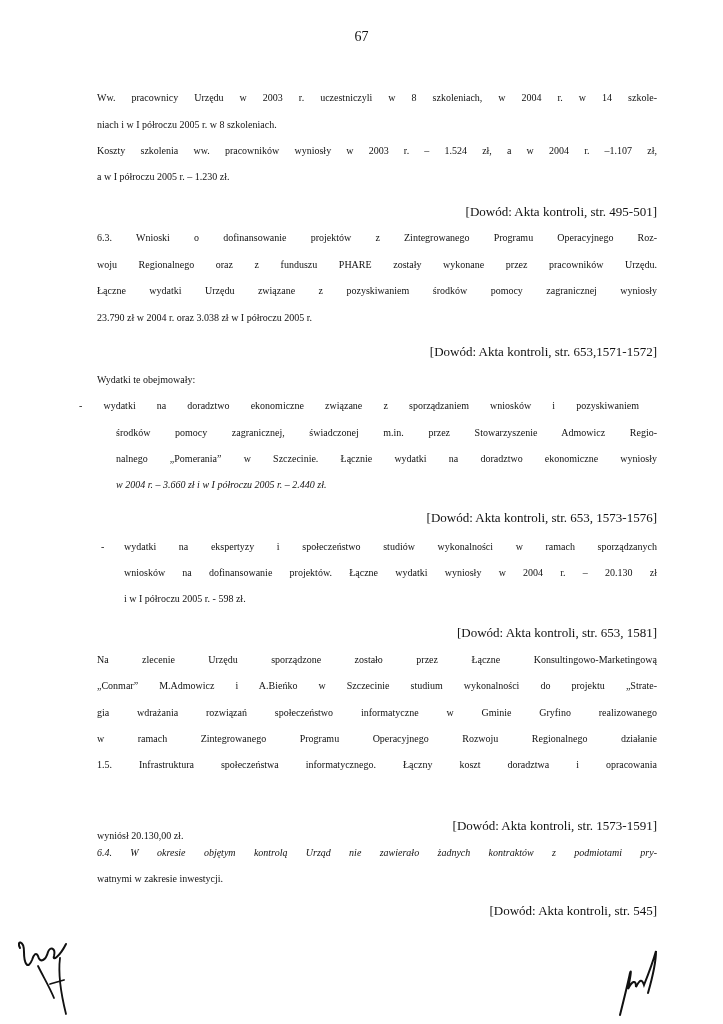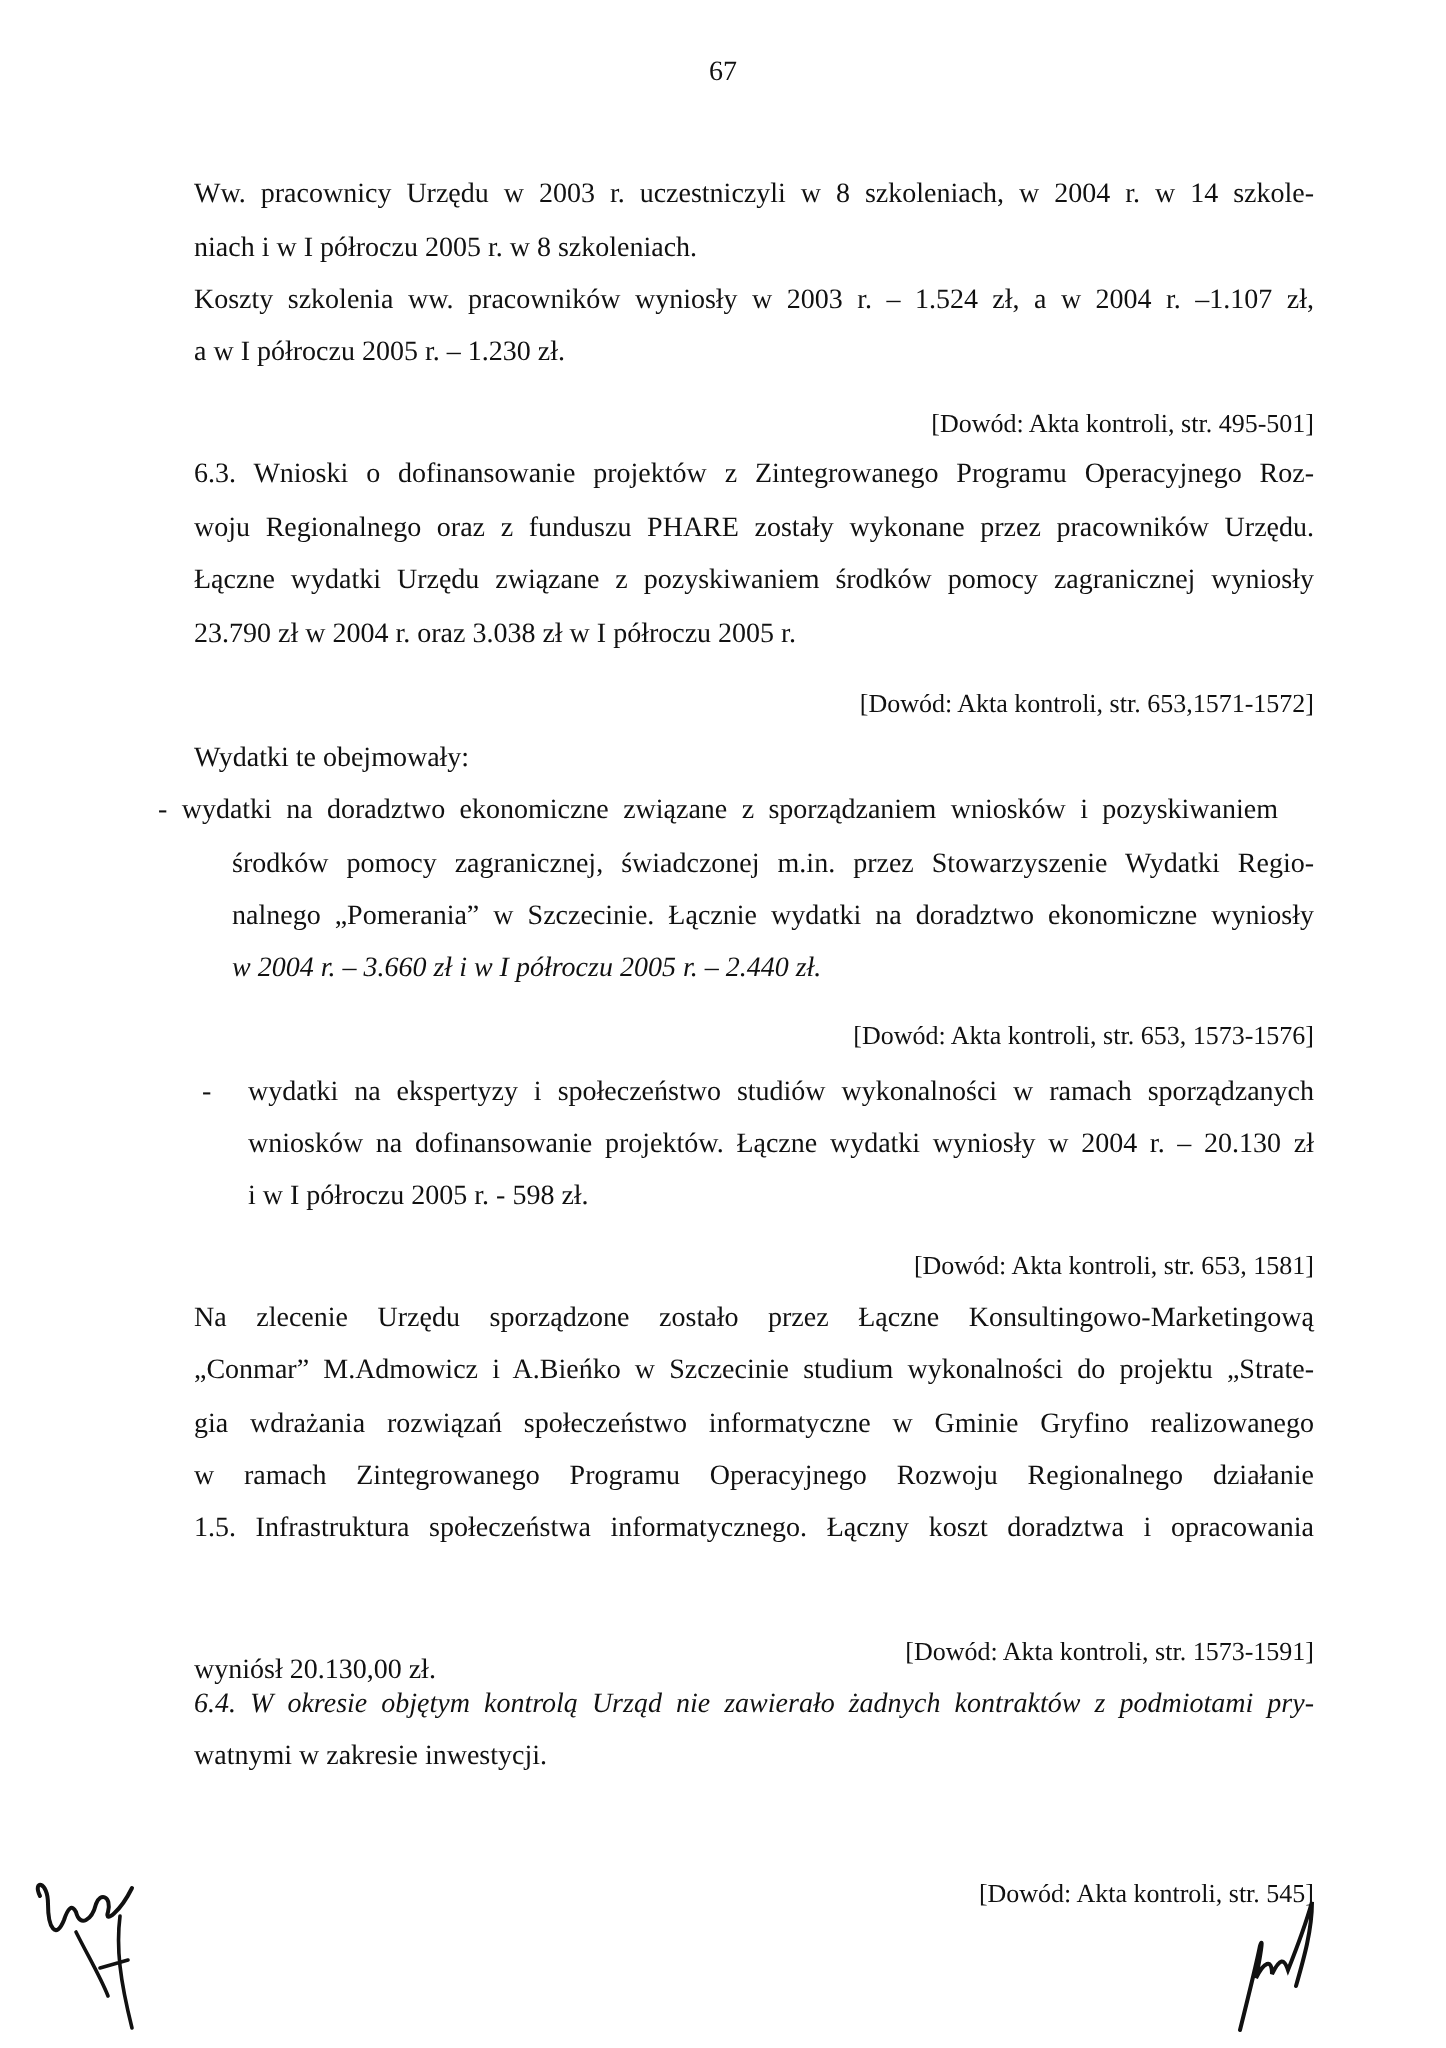--- a/index.html
+++ b/index.html
@@ -1,19 +1,19 @@
 <!DOCTYPE html>
 <html><head>
 <meta charset="utf-8">
 <style>
   html, body { margin: 0; padding: 0; background: #ffffff; }
   body { width: 723px; height: 1024px; position: relative; overflow: hidden;
          font-family: "Liberation Serif", "DejaVu Serif", serif; color: #111111; }
   .page-number { position: absolute; top: 29px; left: 0; width: 723px; text-align: center; font-size: 14px; }
-  .line { position: absolute; font-size: 14px; white-space: nowrap; line-height: 20px; }
+  .line { position: absolute; font-size: 10px; white-space: nowrap; line-height: 20px; }
   .just { text-align: justify; text-align-last: justify; }
   .evidence { position: absolute; font-size: 13px; white-space: nowrap; line-height: 20px; text-align: right; right: 66px; }
   .sig { position: absolute; }
 </style>
 </head>
 <body>
 
 <div class="page-number">67</div>
 
 <div class="line just" style="top:88px;left:97px;width:560px;">Ww. pracownicy Urzędu w 2003 r. uczestniczyli w 8 szkoleniach, w 2004 r. w 14 szkole-</div>
@@ -27,21 +27,21 @@
 <div class="line just" style="top:228px;left:97px;width:560px;">6.3. Wnioski o dofinansowanie projektów z Zintegrowanego Programu Operacyjnego Roz-</div>
 <div class="line just" style="top:255px;left:97px;width:560px;">woju Regionalnego oraz z funduszu PHARE zostały wykonane przez pracowników Urzędu.</div>
 <div class="line just" style="top:281px;left:97px;width:560px;">Łączne wydatki Urzędu związane z pozyskiwaniem środków pomocy zagranicznej wyniosły</div>
 <div class="line" style="top:308px;left:97px;">23.790 zł w 2004 r. oraz 3.038 zł w I półroczu 2005 r.</div>
 
 <div class="evidence" style="top:342px;">[Dowód: Akta kontroli, str. 653,1571-1572]</div>
 
 <div class="line" style="top:370px;left:97px;">Wydatki te obejmowały:</div>
 
 <div class="line just" style="top:396px;left:79px;width:560px;">- wydatki na doradztwo ekonomiczne związane z sporządzaniem wniosków i pozyskiwaniem</div>
-<div class="line just" style="top:423px;left:116px;width:541px;">środków pomocy zagranicznej, świadczonej m.in. przez Stowarzyszenie Wydatki Regio-</div>
+<div class="line just" style="top:423px;left:116px;width:541px;">środków pomocy zagranicznej, świadczonej m.in. przez Stowarzyszenie Admowicz Regio-</div>
 <div class="line just" style="top:449px;left:116px;width:541px;">nalnego „Pomerania” w Szczecinie. Łącznie wydatki na doradztwo ekonomiczne wyniosły</div>
 <div class="line" style="top:475px;left:116px;font-style:italic;">w 2004 r. – 3.660 zł i w I półroczu 2005 r. – 2.440 zł.</div>
 
 <div class="evidence" style="top:508px;">[Dowód: Akta kontroli, str. 653, 1573-1576]</div>
 
 <div class="line" style="top:537px;left:101px;">-</div>
 <div class="line just" style="top:537px;left:124px;width:533px;">wydatki na ekspertyzy i społeczeństwo studiów wykonalności w ramach sporządzanych</div>
 <div class="line just" style="top:563px;left:124px;width:533px;">wniosków na dofinansowanie projektów. Łączne wydatki wyniosły w 2004 r. – 20.130 zł</div>
 <div class="line" style="top:589px;left:124px;">i w I półroczu 2005 r. - 598 zł.</div>
 
@@ -52,21 +52,21 @@
 <div class="line just" style="top:703px;left:97px;width:560px;">gia wdrażania rozwiązań społeczeństwo informatyczne w Gminie Gryfino realizowanego</div>
 <div class="line just" style="top:729px;left:97px;width:560px;">w ramach Zintegrowanego Programu Operacyjnego Rozwoju Regionalnego działanie</div>
 <div class="line just" style="top:755px;left:97px;width:560px;">1.5. Infrastruktura społeczeństwa informatycznego. Łączny koszt doradztwa i opracowania</div>
 <div class="line" style="top:826px;left:97px;">wyniósł 20.130,00 zł.</div>
 
 <div class="evidence" style="top:816px;">[Dowód: Akta kontroli, str. 1573-1591]</div>
 
 <div class="line just" style="top:843px;left:97px;width:560px;font-style:italic;">6.4. W okresie objętym kontrolą Urząd nie zawierało żadnych kontraktów z podmiotami pry-</div>
 <div class="line" style="top:869px;left:97px;">watnymi w zakresie inwestycji.</div>
 
-<div class="evidence" style="top:901px;margin-top:36px;">[Dowód: Akta kontroli, str. 545]</div>
+<div class="evidence" style="top:901px;">[Dowód: Akta kontroli, str. 545]</div>
 
 <svg class="sig" style="left:10px;top:930px;" width="70" height="90" viewBox="0 0 70 90">
   <path d="M10 18 C6 10, 14 10, 14 22 C14 34, 18 40, 22 30 C24 24, 26 22, 28 26 C30 34, 36 30, 38 22 C40 16, 46 18, 44 26 C42 32, 50 26, 56 14" fill="none" stroke="#111" stroke-width="2" stroke-linecap="round"></path>
   <path d="M28 36 C34 48, 40 58, 44 68 M50 28 C48 44, 50 60, 56 84 M40 54 L54 50" fill="none" stroke="#111" stroke-width="1.8" stroke-linecap="round"></path>
 </svg>
 
 <svg class="sig" style="left:610px;top:945px;" width="60" height="75" viewBox="0 0 60 75">
   <path d="M10 70 C14 54, 18 38, 20 28 C22 22, 20 34, 18 44 C22 36, 26 34, 26 42 C30 34, 32 34, 34 40 C38 30, 42 20, 46 6 C46 20, 42 34, 38 48" fill="none" stroke="#111" stroke-width="2" stroke-linecap="round"></path>
 </svg>
 

